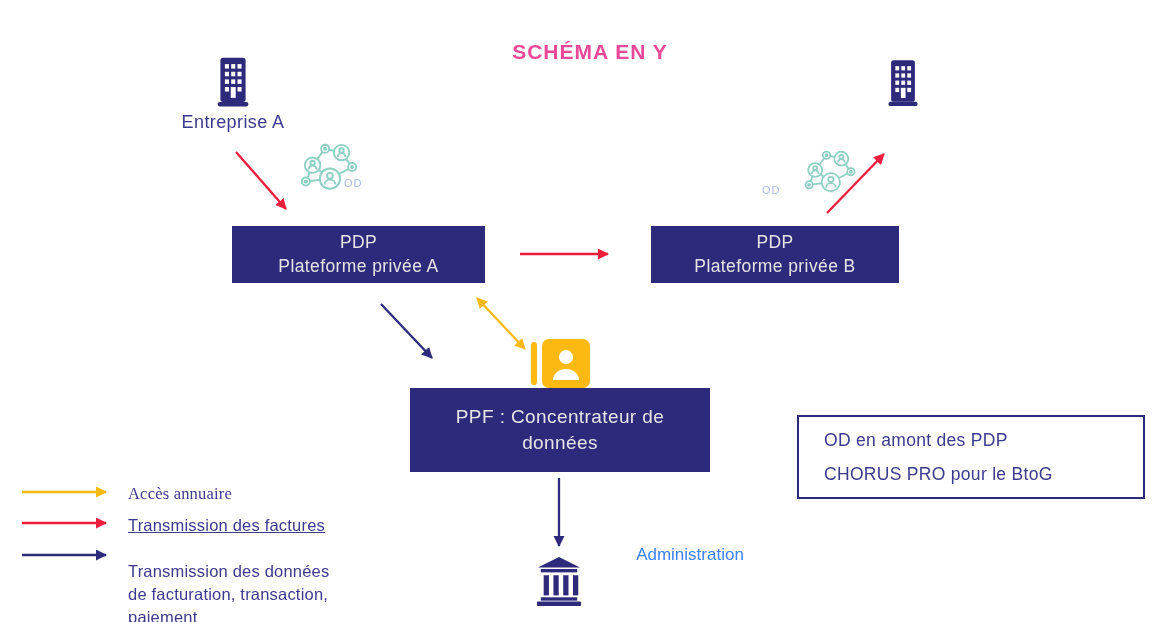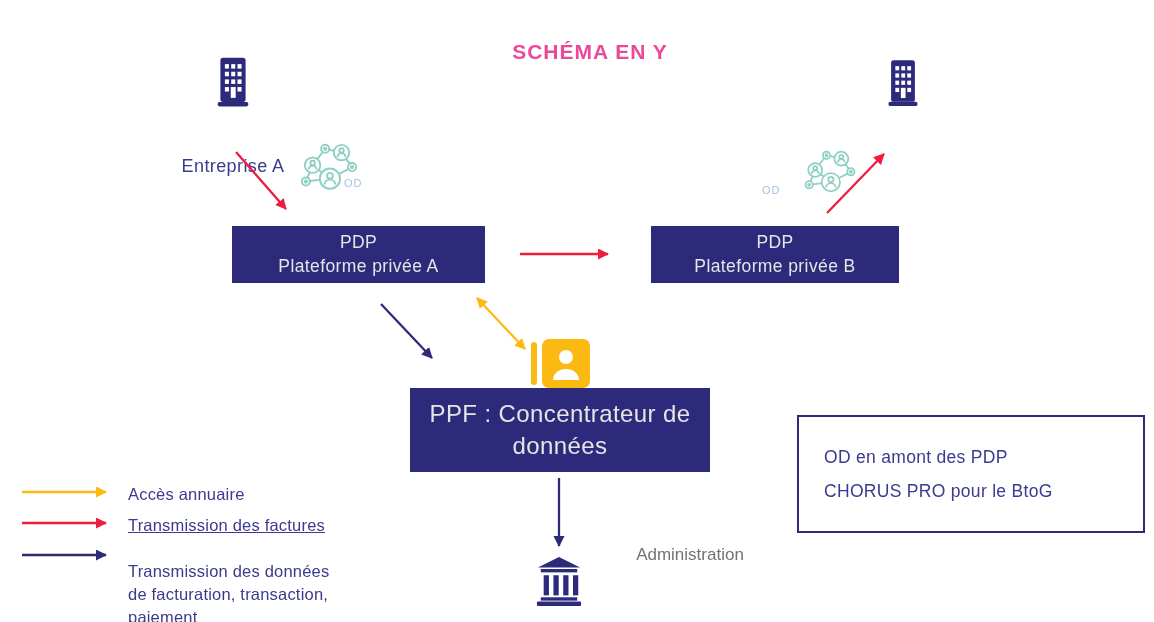--- a/index.html
+++ b/index.html
@@ -5,32 +5,32 @@
   html,body{margin:0;padding:0;background:#ffffff;}
   .canvas{
     position:relative;width:1154px;height:622px;background:#ffffff;overflow:hidden;
     font-family:"Liberation Sans","DejaVu Sans",sans-serif;
   }
   .abs{position:absolute;}
   .title{
     left:390px;top:40px;width:400px;text-align:center;
     font-size:21px;font-weight:bold;letter-spacing:1px;color:#ec4899;
   }
-  .entity-label{color:#3c3a8e;font-size:18px;letter-spacing:.4px;text-align:center;margin-top:44px;}
+  .entity-label{color:#3c3a8e;font-size:18px;letter-spacing:.4px;text-align:center;}
   .node-box{
     background:#2e2a7b;color:#e5e5e5;text-align:center;
     display:flex;flex-direction:column;justify-content:center;
     font-size:17.5px;letter-spacing:.4px;line-height:1.35;
   }
-  .ppf-box{font-size:24px;}
+  .ppf-box{font-size:19px;}
   .od-label{color:#a9bde4;font-size:11px;letter-spacing:1px;}
   .legend-label{color:#3c3a8e;font-size:16.5px;letter-spacing:.2px;line-height:1.38;}
-  .admin-label{color:#737373;font-size:17px;line-height:1.42;text-align:center;}
+  .admin-label{color:#3b82f6;font-size:17px;line-height:1.42;text-align:center;}
   .note-box{
-    left:797px;top:415px;width:348px;height:118px;box-sizing:border-box;
+    left:797px;top:415px;width:348px;height:84px;box-sizing:border-box;
     border:2px solid #2e2a7b;background:#ffffff;
     display:flex;flex-direction:column;justify-content:center;gap:13px;
     padding-left:25px;color:#3c3a8e;font-size:17.5px;letter-spacing:.3px;
   }
   svg{display:block;}
   .overlay{left:0;top:0;pointer-events:none;}
 </style>
 </head>
 <body>
 
@@ -163,21 +163,21 @@
   </div>
   <div class="abs admin-label" style="left:610px;top:543px;width:160px;">
     <div>Administration</div>
   </div>
 
   <div class="abs note-box">
     <div>OD en amont des PDP</div>
     <div>CHORUS PRO pour le BtoG</div>
   </div>
 
-  <div class="abs legend-label" style="left:128px;top:483px;">Accès annuaire</div>
+  <div class="abs legend-label" style="left:128px;top:483px;font-family:Liberation Serif, serif;">Accès annuaire</div>
   <div class="abs legend-label" style="left:128px;top:514px;text-decoration:underline;">Transmission des factures</div>
   <div class="abs legend-label" style="left:128px;top:560px;width:212px;">Transmission des données de facturation, transaction, paiement</div>
 
   <svg class="abs overlay" width="1154" height="622">
     <defs>
       <marker id="ah-red" orient="auto-start-reverse" markerUnits="userSpaceOnUse" markerWidth="12" markerHeight="12" refX="10" refY="5.5">
         <path d="M0,0 L11,5.5 L0,11 Z" fill="#ee1c3d"></path>
       </marker>
       <marker id="ah-navy" orient="auto-start-reverse" markerUnits="userSpaceOnUse" markerWidth="12" markerHeight="12" refX="10" refY="5.5">
         <path d="M0,0 L11,5.5 L0,11 Z" fill="#2e2a7b"></path>

